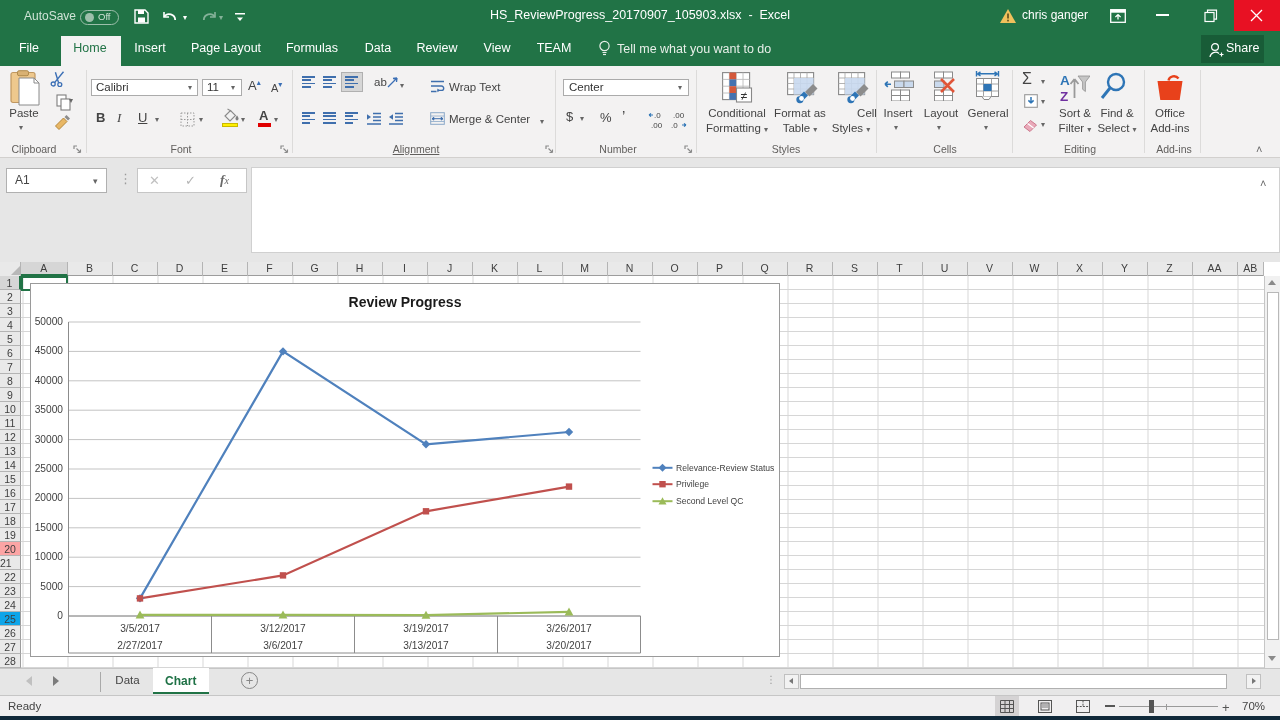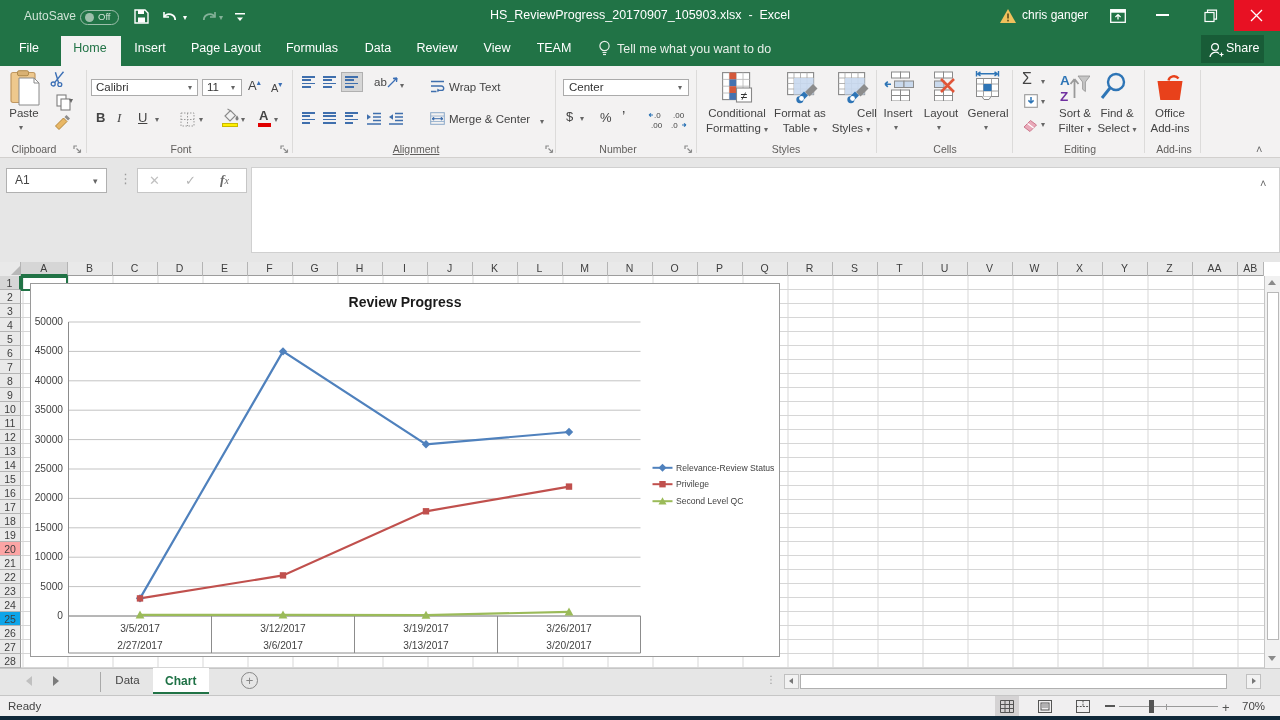--- a/index.html
+++ b/index.html
@@ -385,21 +385,21 @@
 <div class="abs" style="left:0;top:416.0px;width:21px;height:14.0px;background:#e9e9e9;border-bottom:1px solid #b4b4b4;border-right:1px solid #9d9d9d;color:#3e3e3e;font-size:10.5px;text-align:center;line-height:14.0px;">11</div>
 <div class="abs" style="left:0;top:430.0px;width:21px;height:14.0px;background:#e9e9e9;border-bottom:1px solid #b4b4b4;border-right:1px solid #9d9d9d;color:#3e3e3e;font-size:10.5px;text-align:center;line-height:14.0px;">12</div>
 <div class="abs" style="left:0;top:444.0px;width:21px;height:14.0px;background:#e9e9e9;border-bottom:1px solid #b4b4b4;border-right:1px solid #9d9d9d;color:#3e3e3e;font-size:10.5px;text-align:center;line-height:14.0px;">13</div>
 <div class="abs" style="left:0;top:458.0px;width:21px;height:14.0px;background:#e9e9e9;border-bottom:1px solid #b4b4b4;border-right:1px solid #9d9d9d;color:#3e3e3e;font-size:10.5px;text-align:center;line-height:14.0px;">14</div>
 <div class="abs" style="left:0;top:472.0px;width:21px;height:14.0px;background:#e9e9e9;border-bottom:1px solid #b4b4b4;border-right:1px solid #9d9d9d;color:#3e3e3e;font-size:10.5px;text-align:center;line-height:14.0px;">15</div>
 <div class="abs" style="left:0;top:486.0px;width:21px;height:14.0px;background:#e9e9e9;border-bottom:1px solid #b4b4b4;border-right:1px solid #9d9d9d;color:#3e3e3e;font-size:10.5px;text-align:center;line-height:14.0px;">16</div>
 <div class="abs" style="left:0;top:500.0px;width:21px;height:14.0px;background:#e9e9e9;border-bottom:1px solid #b4b4b4;border-right:1px solid #9d9d9d;color:#3e3e3e;font-size:10.5px;text-align:center;line-height:14.0px;">17</div>
 <div class="abs" style="left:0;top:514.0px;width:21px;height:14.0px;background:#e9e9e9;border-bottom:1px solid #b4b4b4;border-right:1px solid #9d9d9d;color:#3e3e3e;font-size:10.5px;text-align:center;line-height:14.0px;">18</div>
 <div class="abs" style="left:0;top:528.0px;width:21px;height:14.0px;background:#e9e9e9;border-bottom:1px solid #b4b4b4;border-right:1px solid #9d9d9d;color:#3e3e3e;font-size:10.5px;text-align:center;line-height:14.0px;">19</div>
 <div class="abs" style="left:0;top:542.0px;width:21px;height:14.0px;background:#fca5a5;border-bottom:1px solid #b4b4b4;border-right:1px solid #9d9d9d;color:#3e3e3e;font-size:10.5px;text-align:center;line-height:14.0px;">20</div>
-<div class="abs" style="left:0;top:556.0px;width:21px;height:14.0px;background:#e9e9e9;border-bottom:1px solid #b4b4b4;border-right:1px solid #9d9d9d;color:#3e3e3e;font-size:10.5px;text-align:center;line-height:14.0px;">21</div>
+<div class="abs" style="left:0;top:556.0px;width:21px;height:14.0px;background:#e9e9e9;border-bottom:1px solid #b4b4b4;border-right:1px solid #9d9d9d;color:#3e3e3e;font-size:10.5px;line-height:14.0px;">21</div>
 <div class="abs" style="left:0;top:570.0px;width:21px;height:14.0px;background:#e9e9e9;border-bottom:1px solid #b4b4b4;border-right:1px solid #9d9d9d;color:#3e3e3e;font-size:10.5px;text-align:center;line-height:14.0px;">22</div>
 <div class="abs" style="left:0;top:584.0px;width:21px;height:14.0px;background:#e9e9e9;border-bottom:1px solid #b4b4b4;border-right:1px solid #9d9d9d;color:#3e3e3e;font-size:10.5px;text-align:center;line-height:14.0px;">23</div>
 <div class="abs" style="left:0;top:598.0px;width:21px;height:14.0px;background:#e9e9e9;border-bottom:1px solid #b4b4b4;border-right:1px solid #9d9d9d;color:#3e3e3e;font-size:10.5px;text-align:center;line-height:14.0px;">24</div>
 <div class="abs" style="left:0;top:612.0px;width:21px;height:14.0px;background:#0ea5e9;border-bottom:1px solid #b4b4b4;border-right:1px solid #9d9d9d;color:#3e3e3e;font-size:10.5px;text-align:center;line-height:14.0px;">25</div>
 <div class="abs" style="left:0;top:626.0px;width:21px;height:14.0px;background:#e9e9e9;border-bottom:1px solid #b4b4b4;border-right:1px solid #9d9d9d;color:#3e3e3e;font-size:10.5px;text-align:center;line-height:14.0px;">26</div>
 <div class="abs" style="left:0;top:640.0px;width:21px;height:14.0px;background:#e9e9e9;border-bottom:1px solid #b4b4b4;border-right:1px solid #9d9d9d;color:#3e3e3e;font-size:10.5px;text-align:center;line-height:14.0px;">27</div>
 <div class="abs" style="left:0;top:654.0px;width:21px;height:14.0px;background:#e9e9e9;border-bottom:1px solid #b4b4b4;border-right:1px solid #9d9d9d;color:#3e3e3e;font-size:10.5px;text-align:center;line-height:14.0px;">28</div>
 <div class="abs" style="left:21px;top:276px;width:1243px;height:392px;background:#fff;
 background-image:linear-gradient(to right,#d6d6d6 1px,transparent 1px),linear-gradient(to bottom,#d6d6d6 1px,transparent 1px);
 background-size:45px 14px;background-position:46.5px -1px;"></div>

